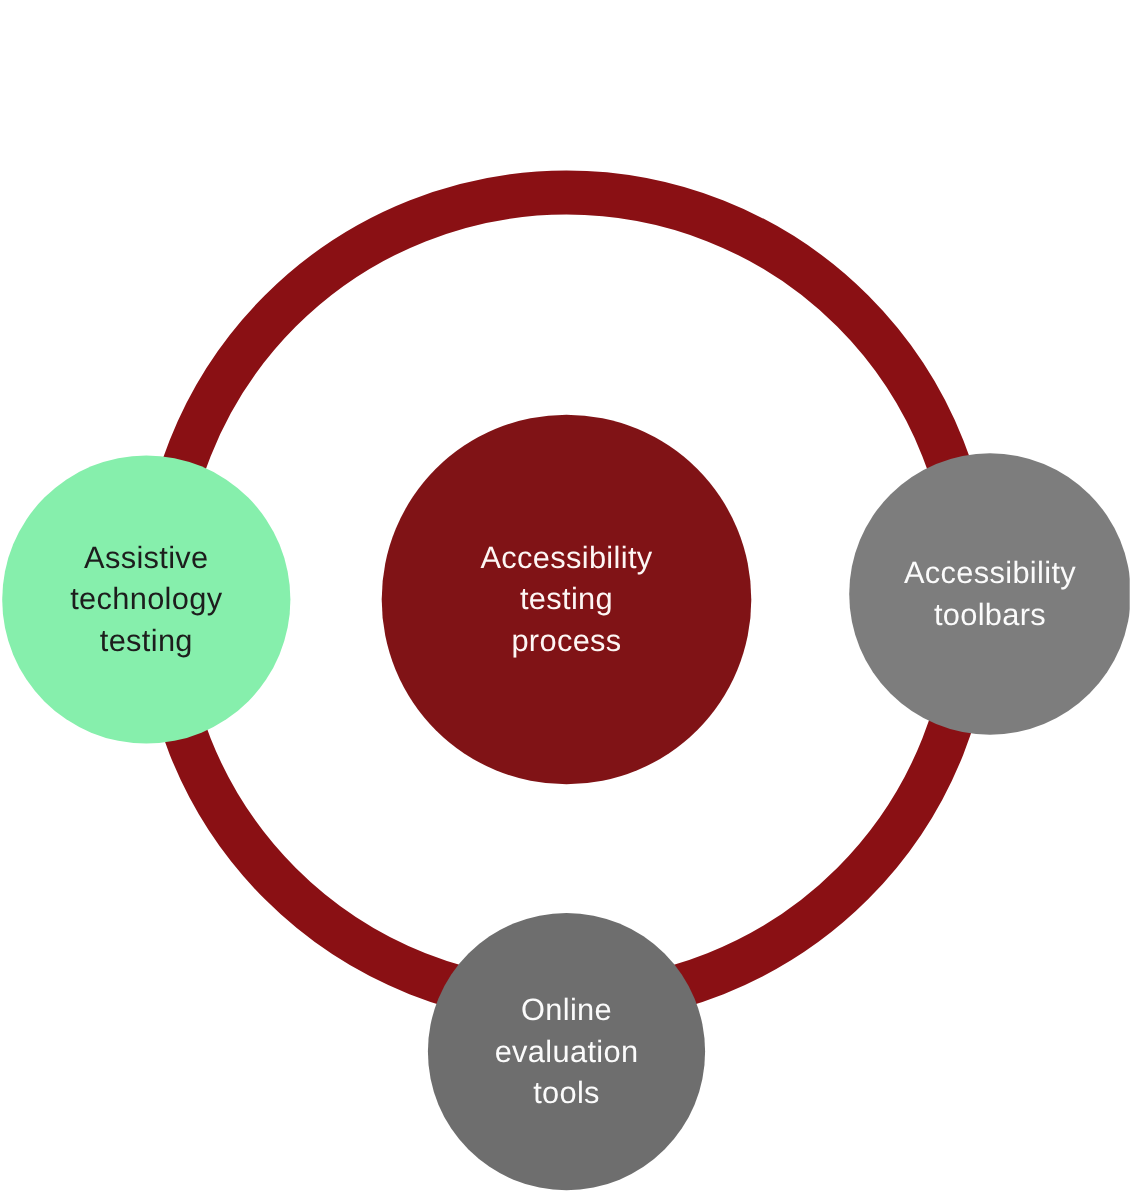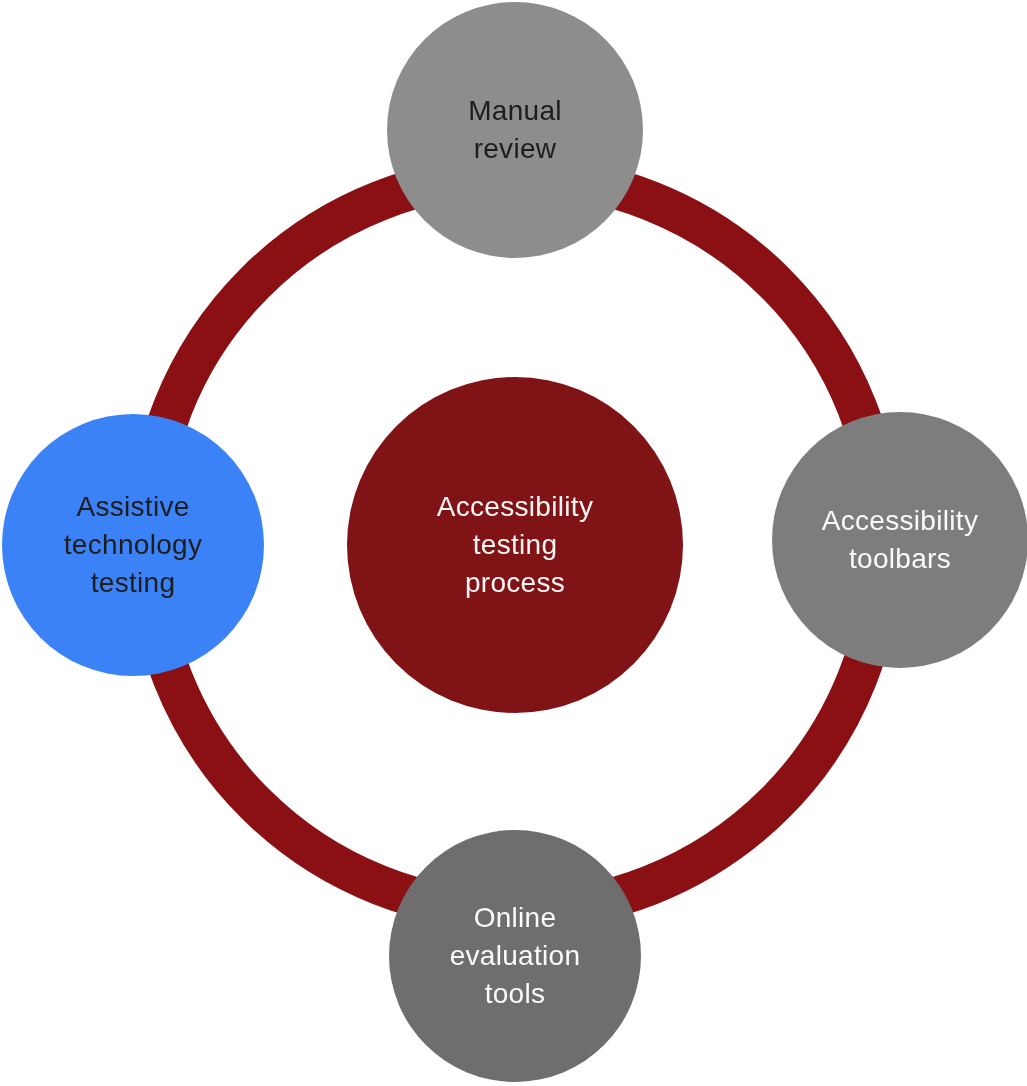--- a/index.html
+++ b/index.html
@@ -85,35 +85,31 @@
 <div class="stage">
 
   <div class="ring" style="border-color: rgb(138, 16, 20);"></div>
 
   <div class="node node-center" style="background: rgb(128, 19, 22); color: rgb(253, 246, 244);">
     <span>Accessibility
 testing
 process</span>
   </div>
 
-  <div class="node node-top" style="background: rgb(141, 141, 141); color: rgb(29, 29, 29);">
-    <span>Manual
-review</span>
-  </div>
 
   <div class="node node-right" style="background: rgb(125, 125, 125); color: rgb(251, 251, 251);">
     <span>Accessibility
 toolbars</span>
   </div>
 
   <div class="node node-bottom" style="background: rgb(110, 110, 110); color: rgb(251, 251, 251);">
     <span>Online
 evaluation
 tools</span>
   </div>
 
-  <div class="node node-left" style="background: #3b82f6; color: rgb(29, 29, 29);">
+  <div class="node node-left" style="background: #86efac; color: rgb(29, 29, 29);">
     <span>Assistive
 technology
 testing</span>
   </div>
 
 </div>
 
 </body></html>

